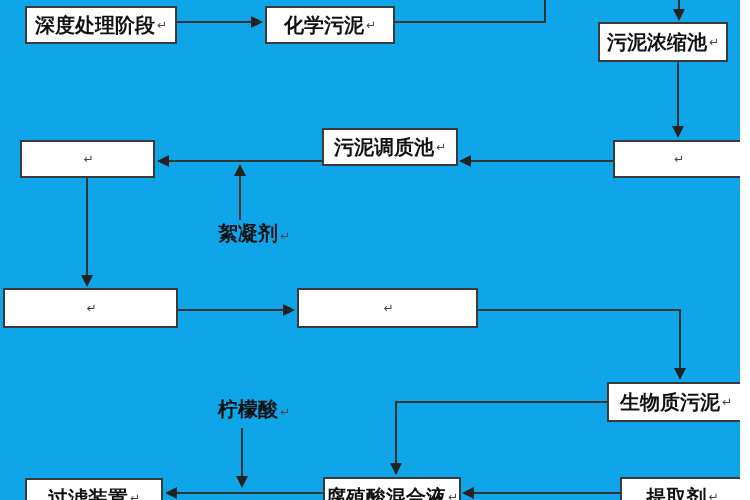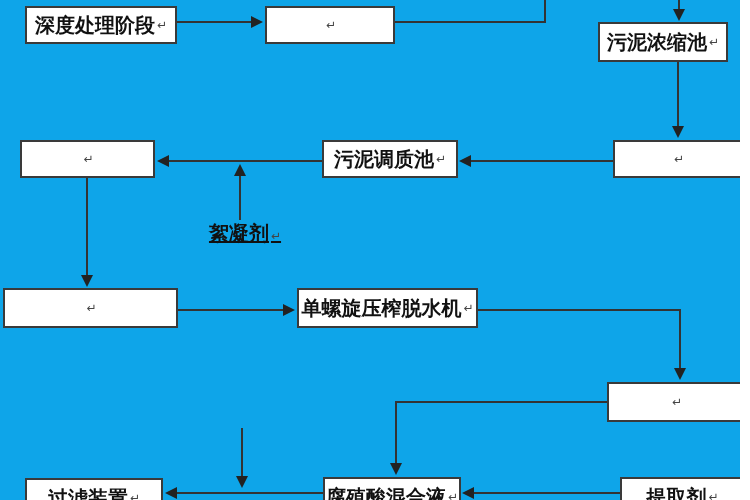--- a/index.html
+++ b/index.html
@@ -25,36 +25,36 @@
   .arr{position:absolute;width:0;height:0;}
   .arr-right{border-top:6px solid transparent;border-bottom:6px solid transparent;border-left:12px solid #222222;}
   .arr-left{border-top:6px solid transparent;border-bottom:6px solid transparent;border-right:12px solid #222222;}
   .arr-down{border-left:6px solid transparent;border-right:6px solid transparent;border-top:12px solid #222222;}
   .arr-up{border-left:6px solid transparent;border-right:6px solid transparent;border-bottom:12px solid #222222;}
   .flabel{
     position:absolute;
     font-weight:bold;
     font-size:20px;
     color:#111111;
-    text-align:center;
+    text-align:right;
     white-space:nowrap;
-    text-decoration:underline;
   }
 </style>
 </head>
 <body>
 
 <div id="canvas">
 
   <div class="box" style="left:25px;top:6px;width:152px;height:38px">
     <span>深度处理阶段</span>
       <span class="ret">↵</span>
   </div>
 
   <div class="box" style="left:265px;top:6px;width:130px;height:38px">
+    <span>化学污泥</span>
       <span class="ret">↵</span>
   </div>
 
   <div class="box" style="left:598px;top:22px;width:130px;height:40px">
     <span>污泥浓缩池</span>
       <span class="ret">↵</span>
   </div>
 
   <div class="hline" style="left:177px;top:21px;width:76px"></div>
   <div class="arr arr-right" style="left:251px;top:16px"></div>
@@ -65,21 +65,21 @@
   <div class="vline" style="left:678px;top:0px;height:11px"></div>
   <div class="arr arr-down" style="left:673px;top:9px"></div>
 
   <div class="vline" style="left:677px;top:62px;height:66px"></div>
   <div class="arr arr-down" style="left:672px;top:126px"></div>
 
   <div class="box" style="left:20px;top:140px;width:135px;height:38px">
       <span class="ret">↵</span>
   </div>
 
-  <div class="box" style="left:322px;top:140px;width:136px;height:38px">
+  <div class="box" style="left:322px;top:128px;width:136px;height:38px">
     <span>污泥调质池</span>
       <span class="ret">↵</span>
   </div>
 
   <div class="box" style="left:613px;top:140px;width:130px;height:38px">
       <span class="ret">↵</span>
   </div>
 
   <div class="hline" style="left:470px;top:160px;width:143px"></div>
   <div class="arr arr-left" style="left:459px;top:155px"></div>
@@ -94,39 +94,42 @@
   </div>
 
   <div class="vline" style="left:86px;top:178px;height:99px"></div>
   <div class="arr arr-down" style="left:81px;top:275px"></div>
 
   <div class="box" style="left:3px;top:288px;width:175px;height:40px">
       <span class="ret">↵</span>
   </div>
 
   <div class="box" style="left:297px;top:288px;width:181px;height:40px">
-    <span>单螺旋压榨脱水机</span>
       <span class="ret">↵</span>
   </div>
 
   <div class="hline" style="left:178px;top:309px;width:106px"></div>
   <div class="arr arr-right" style="left:283px;top:304px"></div>
 
   <div class="hline" style="left:478px;top:309px;width:203px"></div>
   <div class="vline" style="left:679px;top:309px;height:61px"></div>
   <div class="arr arr-down" style="left:674px;top:368px"></div>
 
   <div class="box" style="left:607px;top:382px;width:138px;height:40px">
+    <span>生物质污泥</span>
       <span class="ret">↵</span>
   </div>
 
   <div class="hline" style="left:395px;top:401px;width:212px"></div>
   <div class="vline" style="left:395px;top:401px;height:64px"></div>
   <div class="arr arr-down" style="left:390px;top:463px"></div>
 
+  <div class="flabel" style="left:200px;top:396px;width:90px">
+    <span>柠檬酸</span><span class="ret">↵</span>
+  </div>
   <div class="vline" style="left:241px;top:428px;height:48px"></div>
   <div class="arr arr-down" style="left:236px;top:476px"></div>
 
   <div class="box" style="left:25px;top:478px;width:138px;height:40px">
     <span>过滤装置</span>
       <span class="ret">↵</span>
   </div>
 
   <div class="box" style="left:323px;top:477px;width:138px;height:40px">
     <span>腐殖酸混合液</span>

